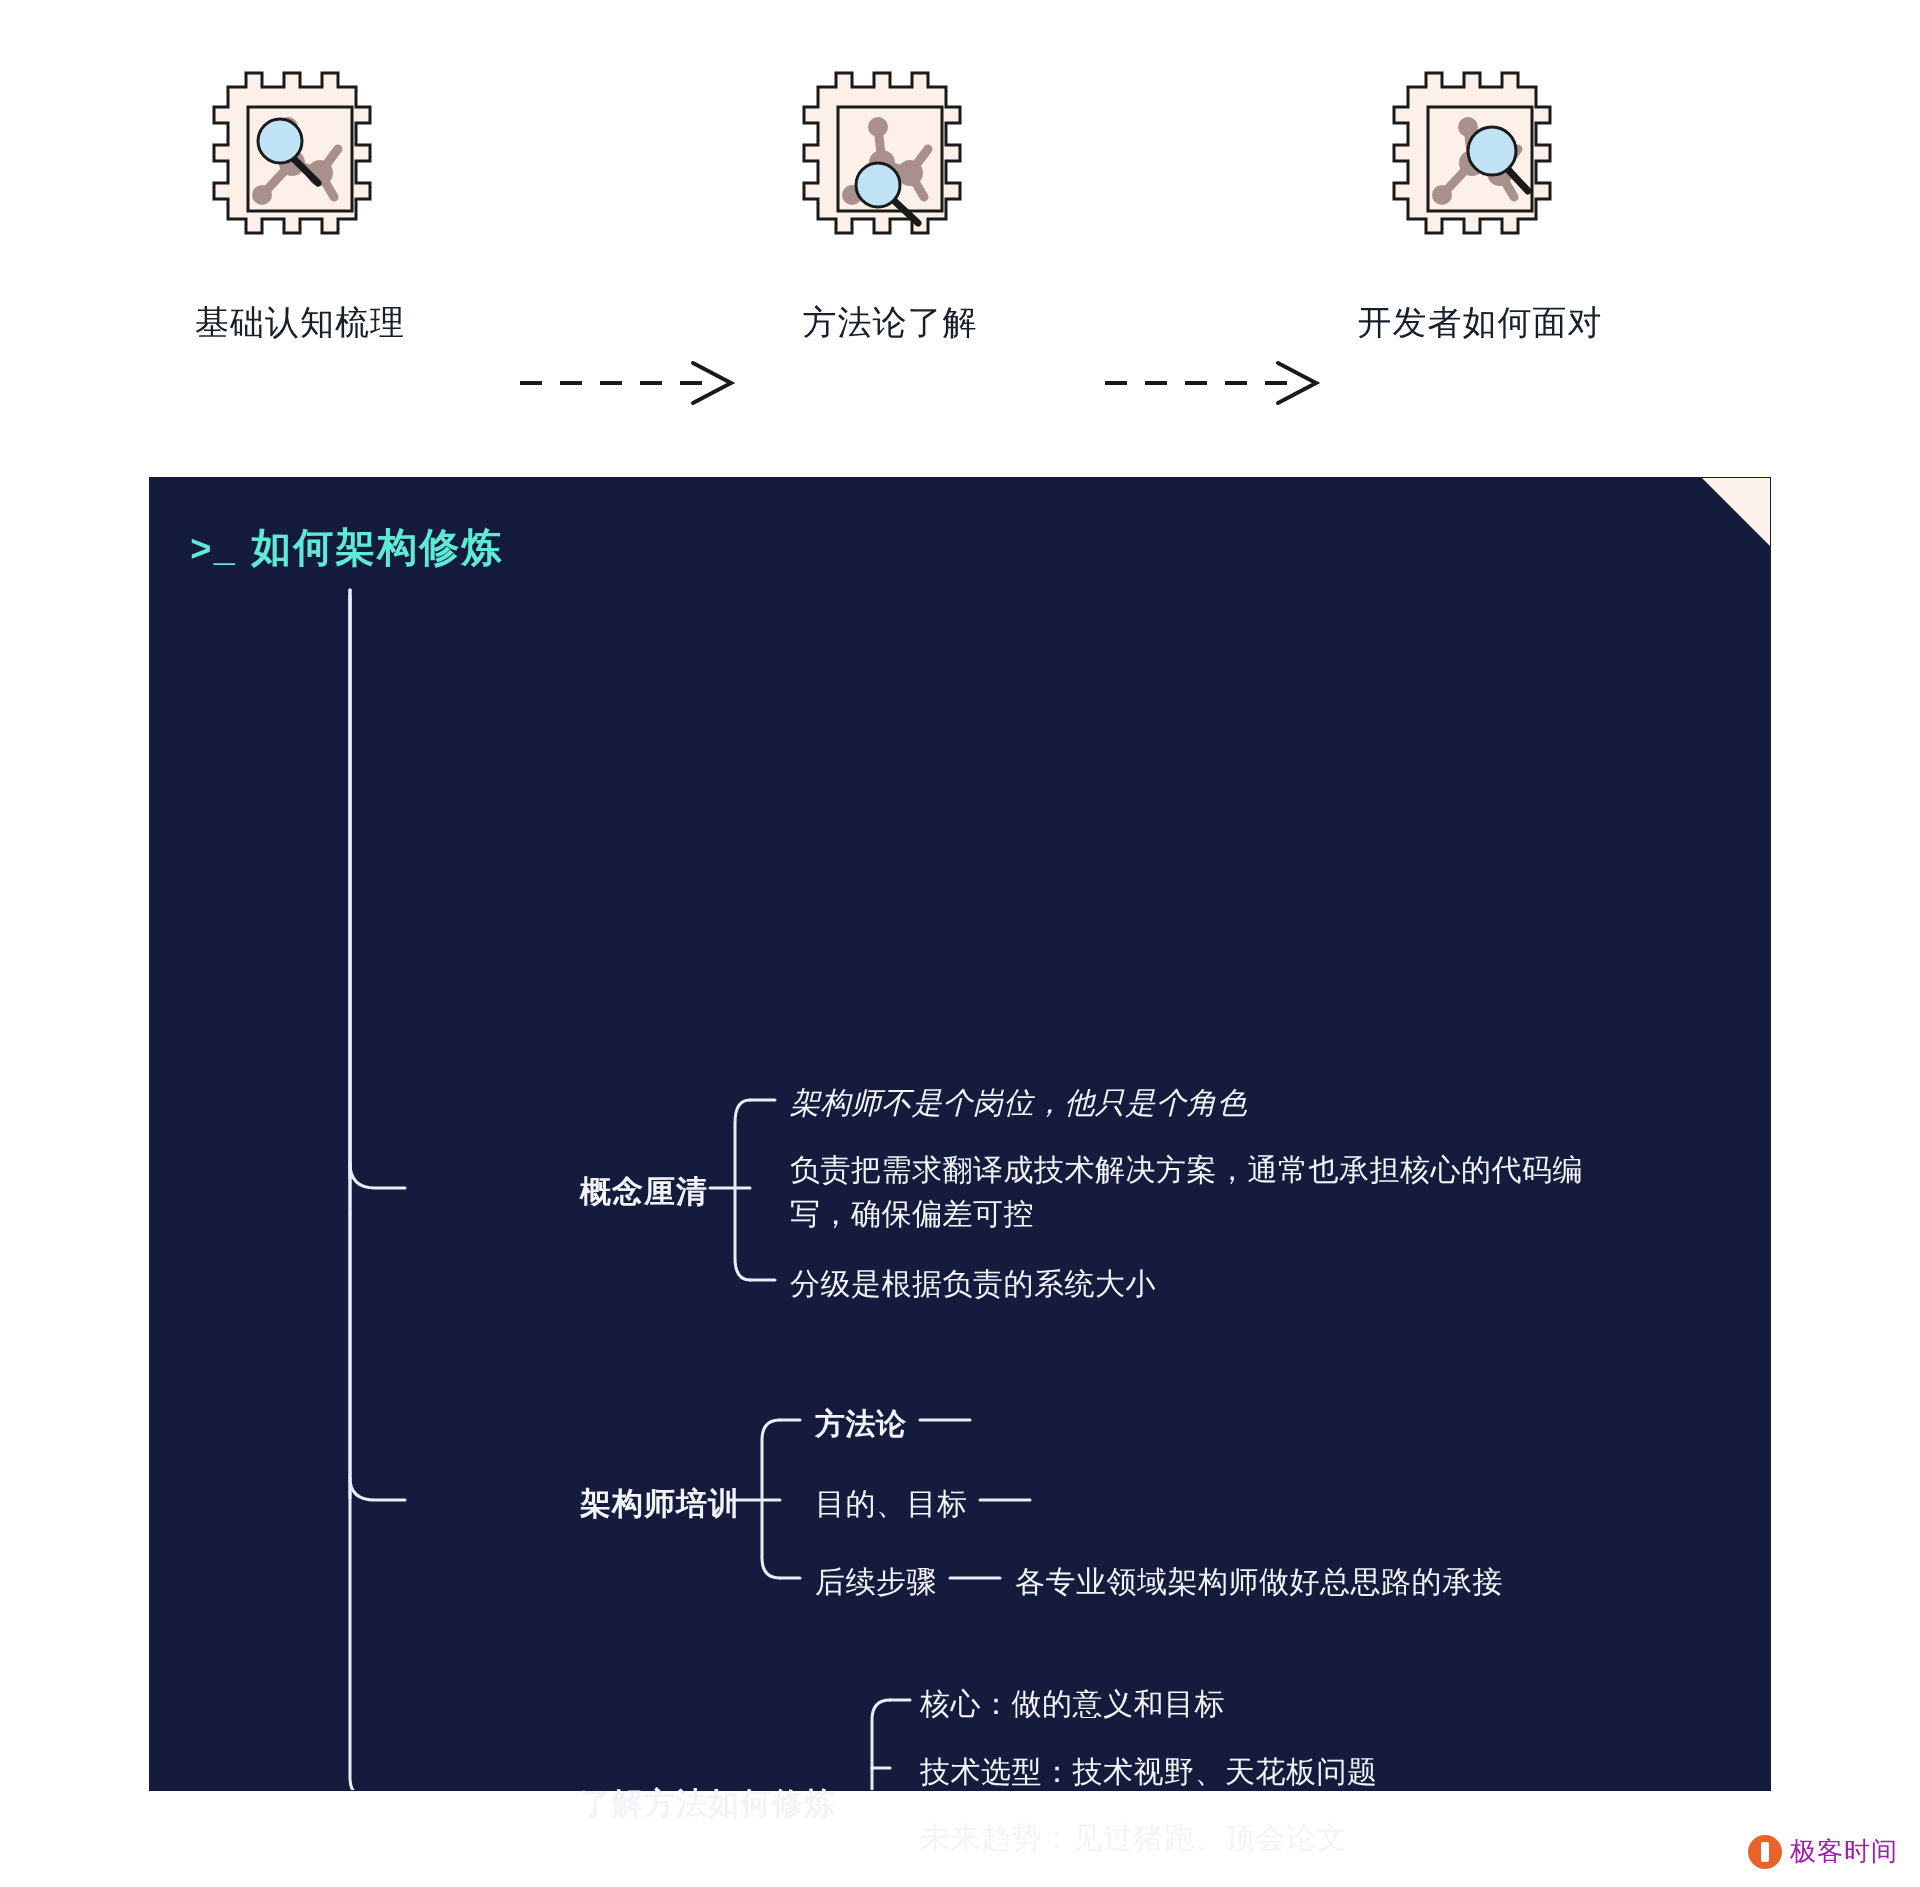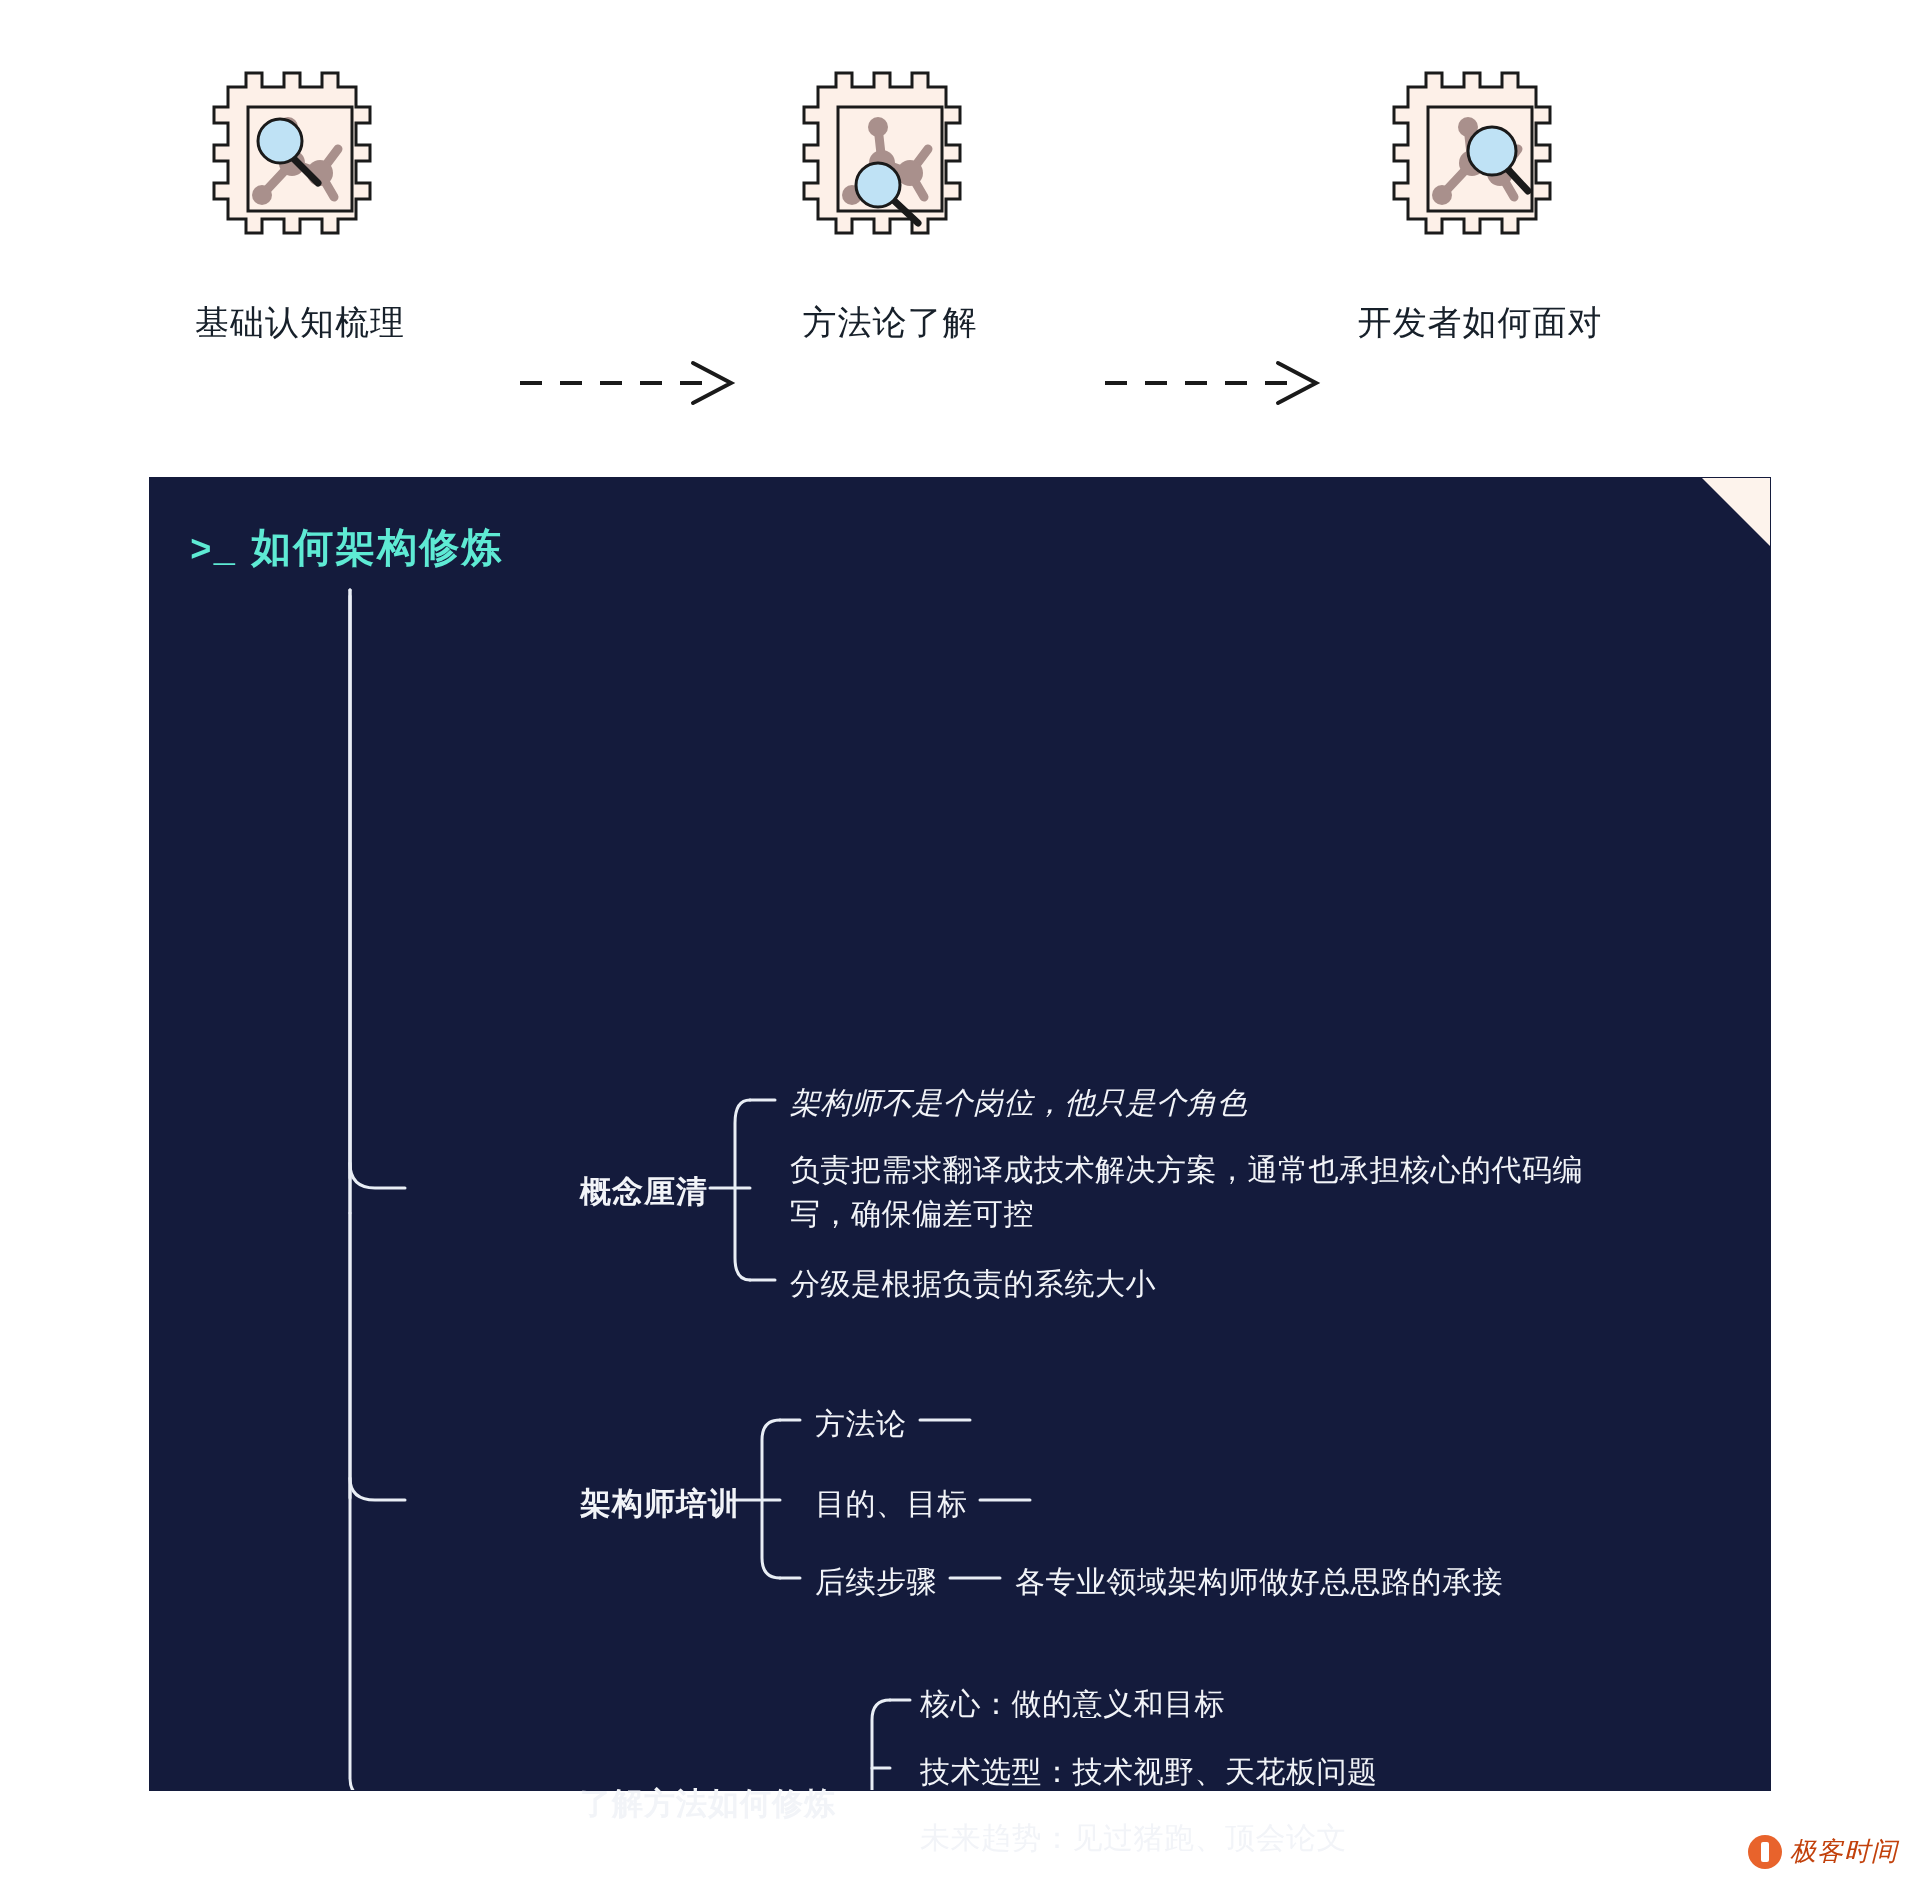--- a/index.html
+++ b/index.html
@@ -159,23 +159,22 @@
     position: absolute;
     left: 13px;
     top: 7px;
     width: 8px;
     height: 20px;
     background: #ffffff;
     border-radius: 2px;
   }
   .wm-text {
     font-size: 26px;
-    color: #c2410c;
+    color: #a21caf;
     letter-spacing: 1px;
-    font-style: italic;
   }
 </style>
 </head>
 <body>
 
 <div class="stage-row">
 
   <div class="stage stage-1">
     <div class="chip-wrap">
       <svg width="260" height="250" viewBox="0 0 260 250">
@@ -337,21 +336,21 @@
     </g>
   </svg>
 
   <div class="node branch-label" style="left:430px; top:693px;">概念厘清</div>
   <div class="node leaf" style="left:640px; top:605px;font-style:italic;">架构师不是个岗位，他只是个角色</div>
   <div class="node leaf" style="left:640px; top:786px;">分级是根据负责的系统大小</div>
   <div class="node leaf wrap" style="left:640px; top:670px; width:830px;">负责把需求翻译成技术解决方案，通常也承担核心的代码编写，确保偏差可控</div>
 
   <div class="node branch-label" style="left:430px; top:1005px;">架构师培训</div>
 
-  <div class="node sub-label" style="left:665px; top:926px;">方法论</div>
+  <div class="node sub-label" style="left:665px; top:926px;font-weight:bold;">方法论</div>
 
   <div class="node sub-label" style="left:665px; top:1006px;">目的、目标</div>
 
   <div class="node sub-label" style="left:665px; top:1084px;">后续步骤</div>
   <div class="node leaf" style="left:865px; top:1084px;text-align:center;">各专业领域架构师做好总思路的承接</div>
 
   <div class="node branch-label" style="left:430px; top:1305px;">了解方法如何修炼</div>
   <div class="node leaf" style="left:770px; top:1206px;">核心：做的意义和目标</div>
   <div class="node leaf" style="left:770px; top:1274px;">技术选型：技术视野、天花板问题</div>
   <div class="node leaf" style="left:770px; top:1340px;">未来趋势：见过猪跑、顶会论文</div>

